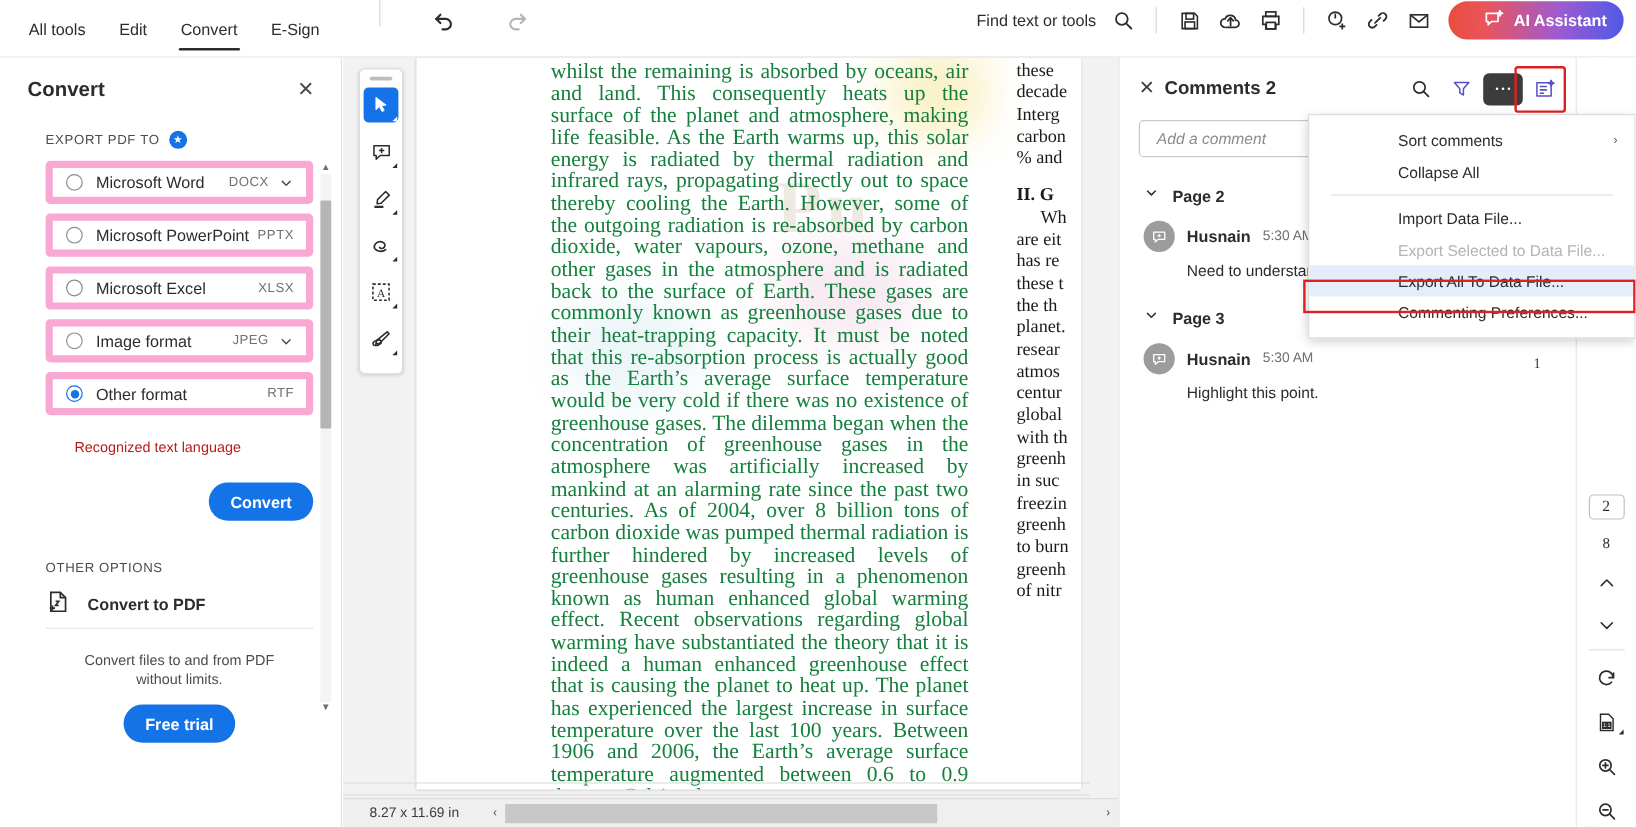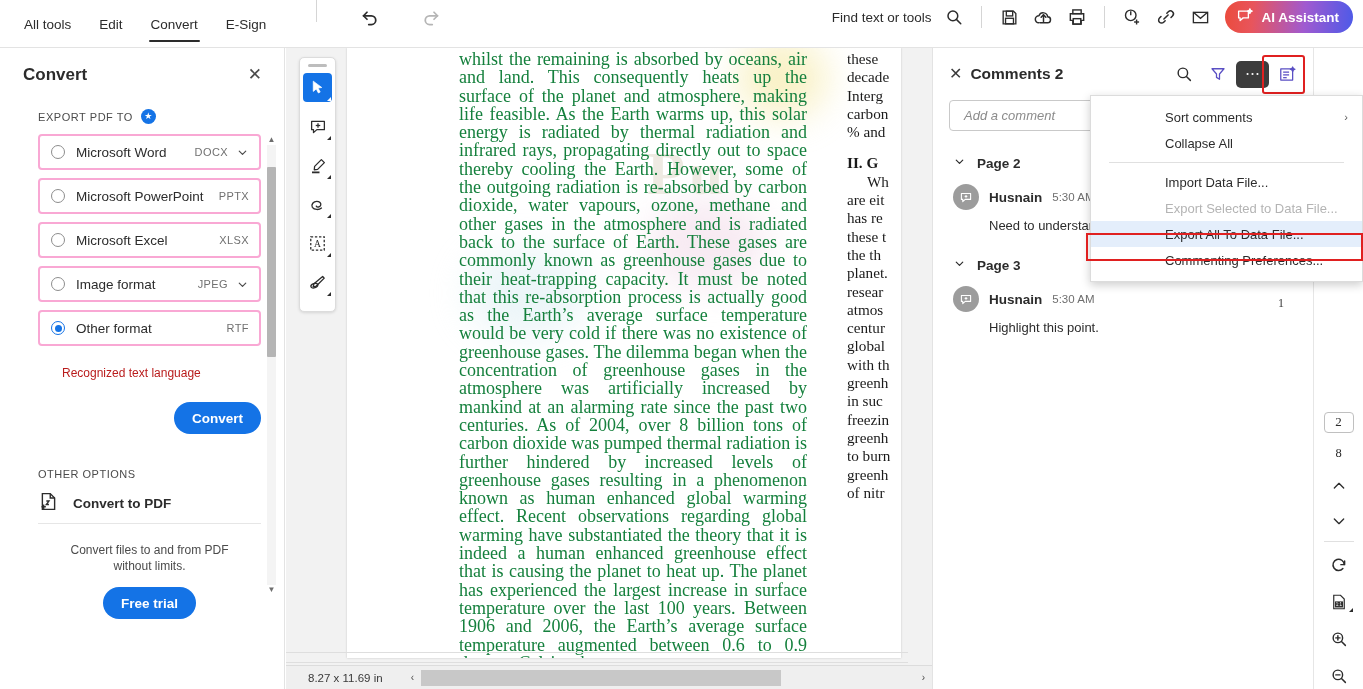--- a/index.html
+++ b/index.html
@@ -31,21 +31,21 @@
   }
   .tb-divider { width: 1px; height: 22px; background: #d5d5d5; margin: 0 10px; }
   .tb-icon {
     width: 34px; height: 34px; display: flex; align-items: center; justify-content: center;
     cursor: pointer; border-radius: 4px; color: #2c2c2c;
   }
   .tb-right { margin-left: auto; display: flex; align-items: center; padding-right: 10px; }
   .find-label { font-size: 13.5px; color: #2c2c2c; margin-right: 6px; }
   .ai-btn {
     display: flex; align-items: center; gap: 7px;
-    height: 32px; padding: 0 14px 0 11px; border-radius: 16px;
+    height: 32px; padding: 0 14px 0 29px; border-radius: 16px;
     background: linear-gradient(95deg, #eb4b3c 0%, #e8555c 22%, #a05ad0 62%, #4d5ae8 100%);
     color: #fff; font-size: 13.5px; font-weight: bold; cursor: pointer;
     margin-left: 8px;
   }
 
   
   .left-panel {
     position: absolute; top: 48px; left: 0; width: 285px; height: 641px;
     background: #ffffff; border-right: 1px solid #e3e3e3;
   }
@@ -57,21 +57,21 @@
     font-size: 11px; letter-spacing: .55px; color: #4b4b4b; font-weight: normal;
     display: flex; align-items: center; gap: 8px; margin-bottom: 10px; text-transform: uppercase;
   }
   .star-badge {
     width: 15px; height: 15px; border-radius: 50%; background: #1473e6;
     display: inline-flex; align-items: center; justify-content: center;
     color: #fff; font-size: 9px; line-height: 1;
   }
   .fmt-row {
     display: flex; align-items: center; height: 36px;
-    border: 2px solid #f9a8d4; border-radius: 4px; margin-bottom: 8px;
+    border: 6px solid #f9a8d4; border-radius: 4px; margin-bottom: 8px;
     padding: 0 10px 0 11px; cursor: pointer; background: #fff;
   }
   .radio {
     width: 14px; height: 14px; border-radius: 50%; border: 1.6px solid #8d8d8d;
     margin-right: 11px; flex: none; position: relative; background: #fff;
   }
   .radio.sel { border-color: #1473e6; border-width: 1.5px; }
   .radio.sel::after {
     content: ""; position: absolute; inset: 0; margin: auto;
     width: 7px; height: 7px; border-radius: 50%; background: #1473e6;

